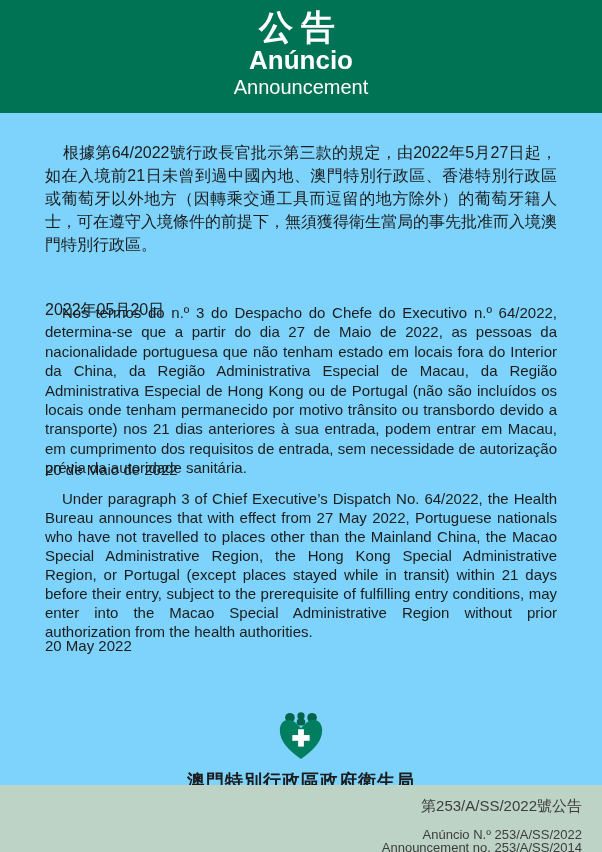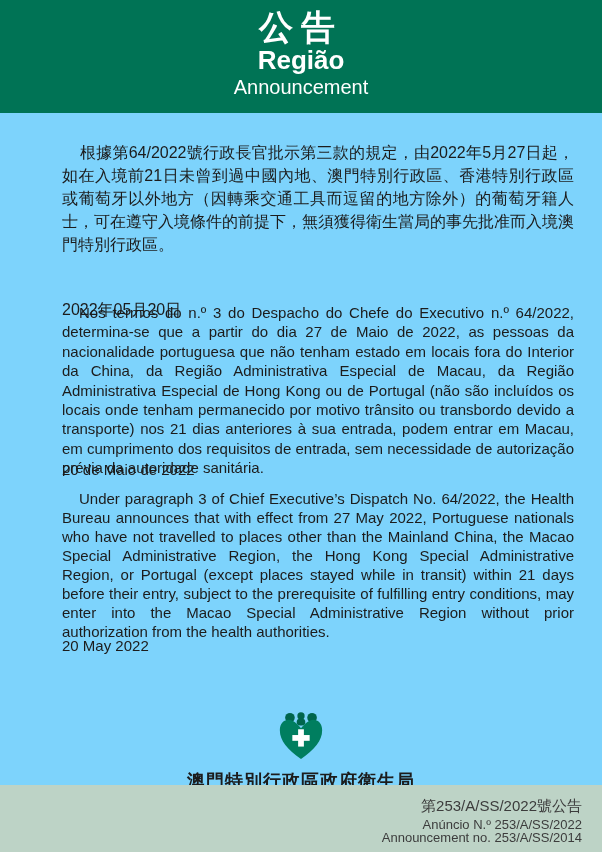--- a/index.html
+++ b/index.html
@@ -29,21 +29,21 @@
   }
   .header .title-zh{
     font-size:34px;font-weight:bold;letter-spacing:8px;
     padding-top:7px;line-height:40px;
   }
   .header .title-pt{font-size:26px;font-weight:bold;line-height:27px;}
   .header .title-en{font-size:20px;font-weight:normal;line-height:27px;}
 
   
   .para,.date{
-    position:absolute;left:62px;width:512px;color:var(--text);
+    position:absolute;left:45px;width:512px;color:var(--text);
   }
   .para{text-align:justify;text-justify:inter-ideograph;}
   .para-zh{
     top:141px;font-size:16px;line-height:23px;text-indent:18px;
   }
   .date-zh{top:261px;font-size:16px;margin-top:39px;}
   .para-pt{
     top:303px;font-size:15px;line-height:19.4px;text-indent:17px;
   }
   .date-pt{top:451px;font-size:15px;margin-top:10px;}
@@ -62,32 +62,32 @@
   }
   .org .org-pt{font-size:11.5px;line-height:13px;}
 
   
   .footer{
     position:absolute;top:785px;left:0;right:0;height:67px;
     background:var(--footer-green);
     text-align:right;color:var(--footer-text);
     padding:11px 20px 0 0;
   }
-  .footer .ref-zh{font-size:15px;line-height:20px;margin-bottom:2px;}
+  .footer .ref-zh{font-size:15px;line-height:20px;margin-bottom:12px;}
   .footer .ref-pt{font-size:13px;line-height:13px;}
   .footer .ref-en{font-size:13px;line-height:13px;}
 </style>
 </head>
 <body>
 
 <div class="page">
 
   <div class="header">
     <div class="title-zh">公告</div>
-    <div class="title-pt">Região</div>
+    <div class="title-pt">Anúncio</div>
     <div class="title-en">Announcement</div>
   </div>
 
   <div class="para para-zh">根據第64/2022號行政長官批示第三款的規定，由2022年5月27日起，如在入境前21日未曾到過中國內地、澳門特別行政區、香港特別行政區或葡萄牙以外地方（因轉乘交通工具而逗留的地方除外）的葡萄牙籍人士，可在遵守入境條件的前提下，無須獲得衛生當局的事先批准而入境澳門特別行政區。</div>
   <div class="date date-zh">2022年05月20日</div>
 
   <div class="para para-pt">Nos termos do n.º 3 do Despacho do Chefe do Executivo n.º 64/2022, determina-se que a partir do dia 27 de Maio de 2022, as pessoas da nacionalidade portuguesa que não tenham estado em locais fora do Interior da China, da Região Administrativa Especial de Macau, da Região Administrativa Especial de Hong Kong ou de Portugal (não são incluídos os locais onde tenham permanecido por motivo trânsito ou transbordo devido a transporte) nos 21 dias anteriores à sua entrada, podem entrar em Macau, em cumprimento dos requisitos de entrada, sem necessidade de autorização prévia da autoridade sanitária.</div>
   <div class="date date-pt">20 de Maio de 2022</div>
 
   <div class="para para-en">Under paragraph 3 of Chief Executive’s Dispatch No. 64/2022, the Health Bureau announces that with effect from 27 May 2022, Portuguese nationals who have not travelled to places other than the Mainland China, the Macao Special Administrative Region, the Hong Kong Special Administrative Region, or Portugal (except places stayed while in transit) within 21 days before their entry, subject to the prerequisite of fulfilling entry conditions, may enter into the Macao Special Administrative Region without prior authorization from the health authorities.</div>

